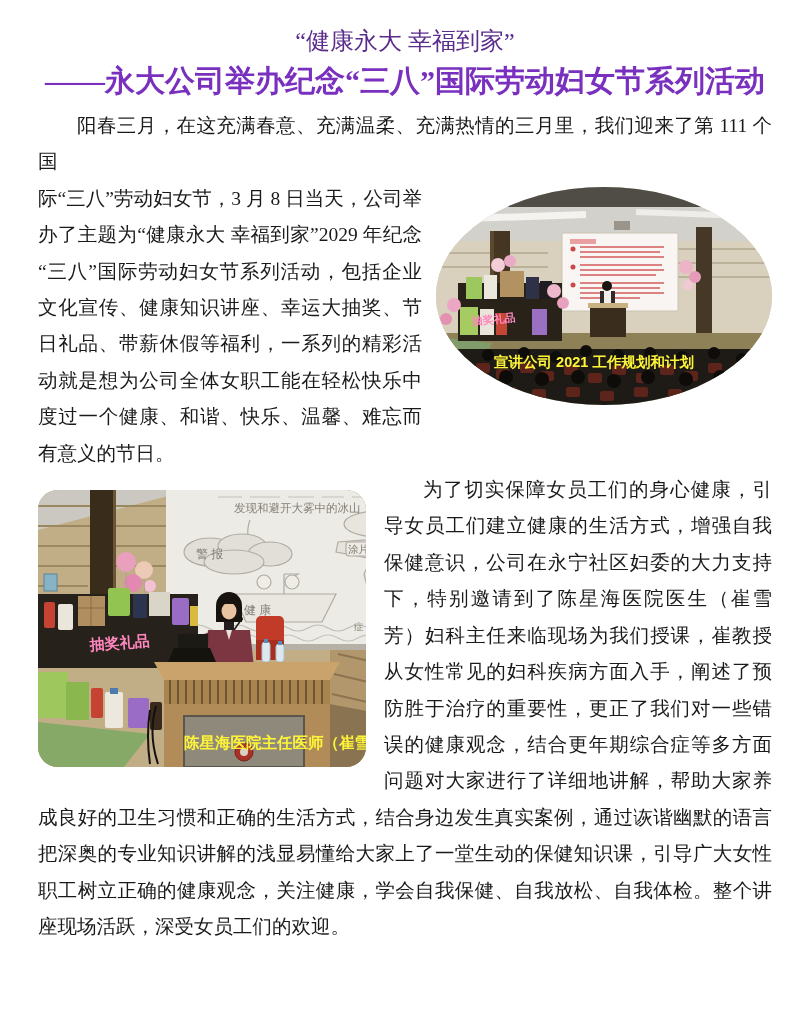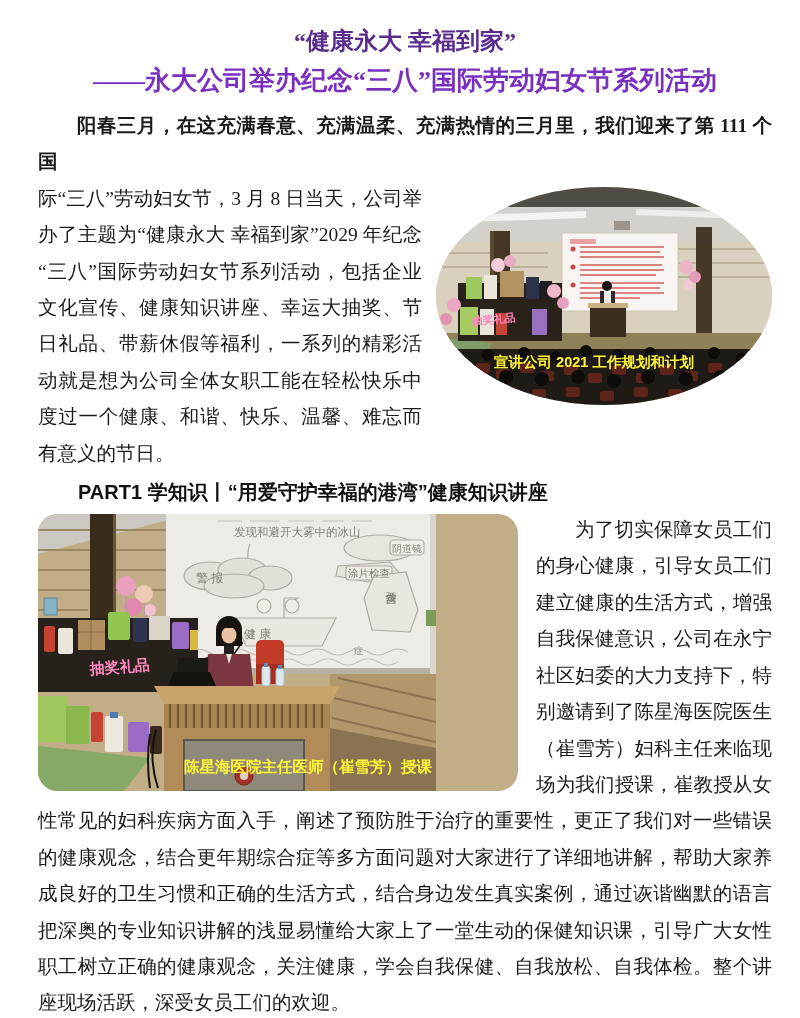--- a/index.html
+++ b/index.html
@@ -3,46 +3,46 @@
 <meta charset="utf-8">
 <style>
   html,body{margin:0;padding:0;}
   body{
     width:800px;height:1018px;overflow:hidden;background:#ffffff;
     font-family:"Liberation Serif","DejaVu Serif",serif;
     color:var(--c-body-text,#1a1a1a);
   }
   .page{padding:22px 28px 0 38px;width:734px;}
   .doc-title{
-    text-align:center;font-weight:bold;font-size:24px;line-height:38px;
+    text-align:center;font-weight:normal;font-size:24px;line-height:38px;
     color:var(--c-title,#5a2d8c);margin:0;
   }
   .doc-subtitle{
-    text-align:center;font-weight:bold;font-size:26px;line-height:42px;
+    text-align:center;font-weight:bold;font-size:30px;line-height:42px;
     color:var(--c-subtitle,#7a30be);margin:0 0 6px 0;
   }
   .para{
     font-size:19.5px;line-height:36.4px;text-align:justify;margin:0;
     color:var(--c-body-text,#1a1a1a);
   }
   .indent{text-indent:2em;}
-  .full-justify{text-align-last:justify;font-weight:bold;}
+  .full-justify{text-align-last:justify;}
   .part-heading{
     font-size:20px;font-weight:bold;line-height:40px;margin:0;
     text-indent:2em;color:#111;
     font-family:"Liberation Sans","DejaVu Sans",sans-serif;
   }
   figure{margin:0;}
   .photo-oval{
     float:right;width:336px;height:218px;border-radius:50%;overflow:hidden;
     margin:6px 0 4px 14px;position:relative;background:#d8d2c0;
   }
   .photo-rect{
-    float:left;width:480px;height:277px;border-radius:20px;overflow:hidden;
-    margin:2px 18px 6px 0;position:relative;background:#c2ae86;
+    float:left;width:328px;height:277px;border-radius:20px;overflow:hidden;
+    margin:18px 18px 6px 0;position:relative;background:#c2ae86;
   }
   svg{display:block;}
   .cap{fill:var(--c-caption-yellow,#fef438);font-weight:bold;
        font-family:"Liberation Sans","DejaVu Sans",sans-serif;}
   .pinktxt{fill:var(--c-overlay-pink,#ff86be);font-weight:bold;
        font-family:"Liberation Sans","DejaVu Sans",sans-serif;}
   .sketchtxt{fill:#827e75;font-family:"Liberation Sans","DejaVu Sans",sans-serif;}
 </style>
 </head>
 <body>
@@ -156,21 +156,20 @@
           </g>
           <text x="36" y="138" font-size="11" class="pinktxt" transform="rotate(-5 36 138)">抽奖礼品</text>
           <text x="158" y="180" text-anchor="middle" font-size="14.5" class="cap">宣讲公司 2021 工作规划和计划</text>
         </g>
       </svg>
     </figure>
     <span>际“三八”劳动妇女节，3 月 8 日当天，公司举办了主题为“健康永大 幸福到家”2029 年纪念“三八”国际劳动妇女节系列活动，包括企业文化宣传、健康知识讲座、幸运大抽奖、节日礼品、带薪休假等福利，一系列的精彩活动就是想为公司全体女职工能在轻松快乐中度过一个健康、和谐、快乐、温馨、难忘而有意义的节日。</span>
   </div>
 
 
-  <div class="part-heading">PART1 学知识丨“用爱守护幸福的港湾”健康知识讲座</div>
 
   <div class="para" style="text-indent:2em;">
     <figure class="photo-rect">
       <svg viewBox="0 0 398 277" width="398" height="277">
         <g>
           <rect x="0" y="0" width="398" height="277" fill="#c2ae86"></rect>
           <polygon points="0,0 130,0 130,6 0,40" fill="#cbc8c1"></polygon>
           <g>
             <rect x="128" y="0" width="270" height="158" fill="#edebe6"></rect>
             <rect x="128" y="154" width="270" height="6" fill="#b6b1a6"></rect>

